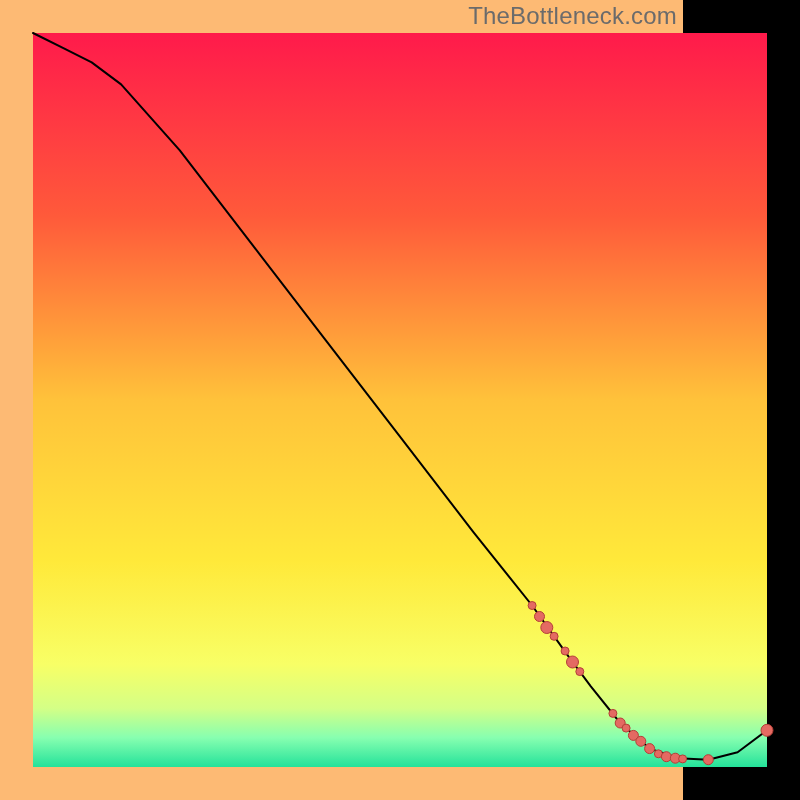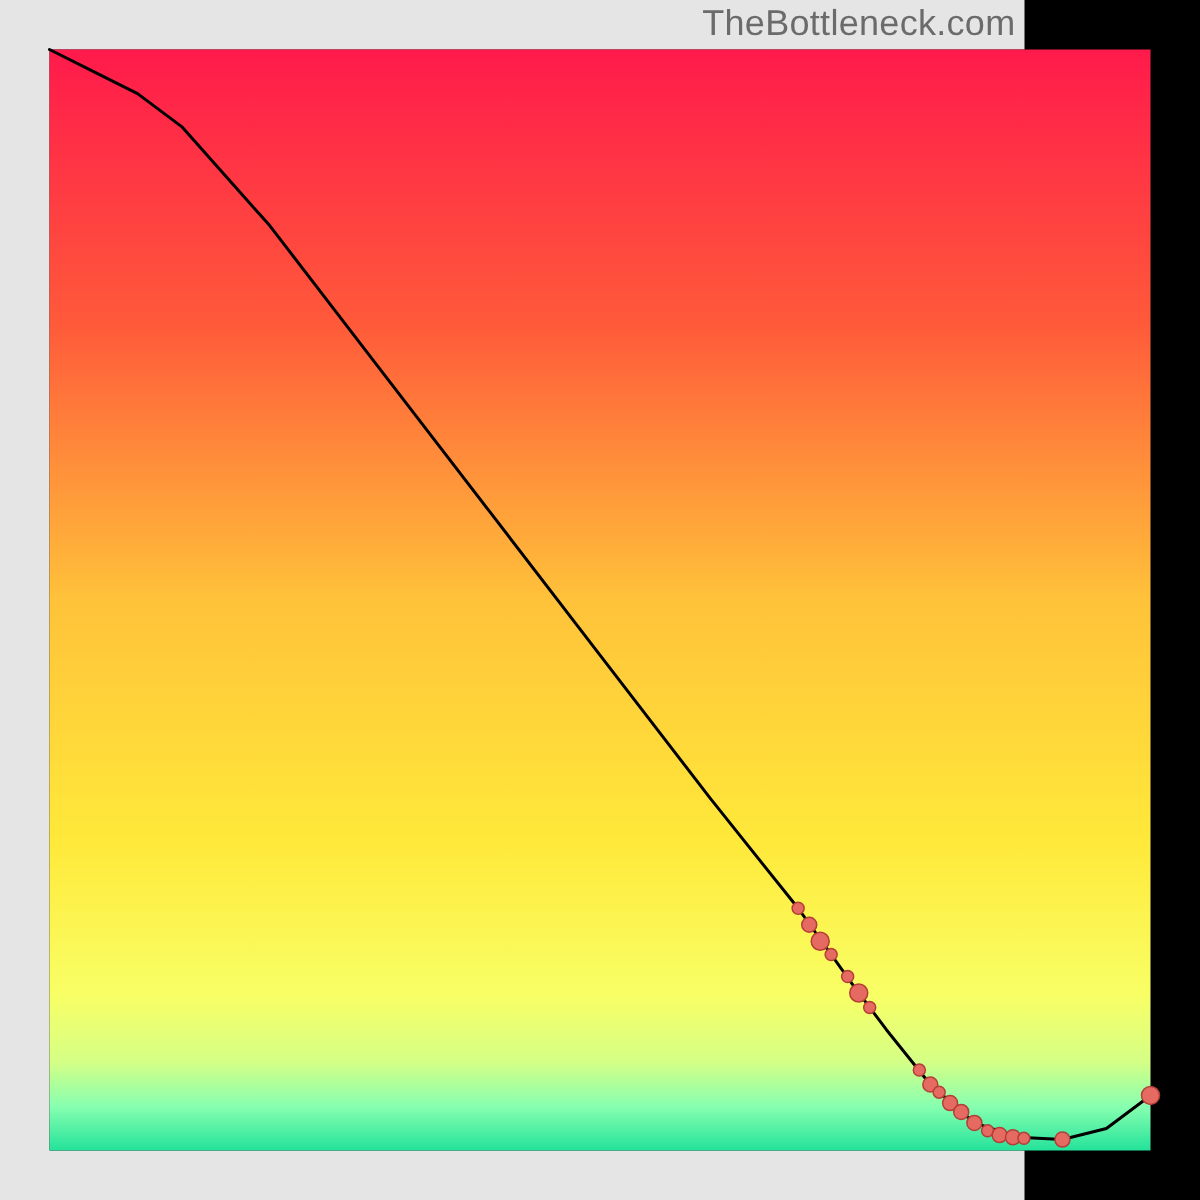--- a/index.html
+++ b/index.html
@@ -8,21 +8,21 @@
     width: 800px;
     height: 800px;
     background: #000;
     overflow: hidden;
     font-family: Arial, Helvetica, sans-serif;
   }
   .stage {
     position: relative;
     width: 683px;
     height: 800px;
-    background: #e5e5e5;
+    background: #fdba74;
   }
   .watermark {
     position: absolute;
     top: 2px;
     right: 6px;
     font-size: 24px;
     font-weight: 500;
     color: #6b6b6b;
     letter-spacing: 0.2px;
     z-index: 30;

